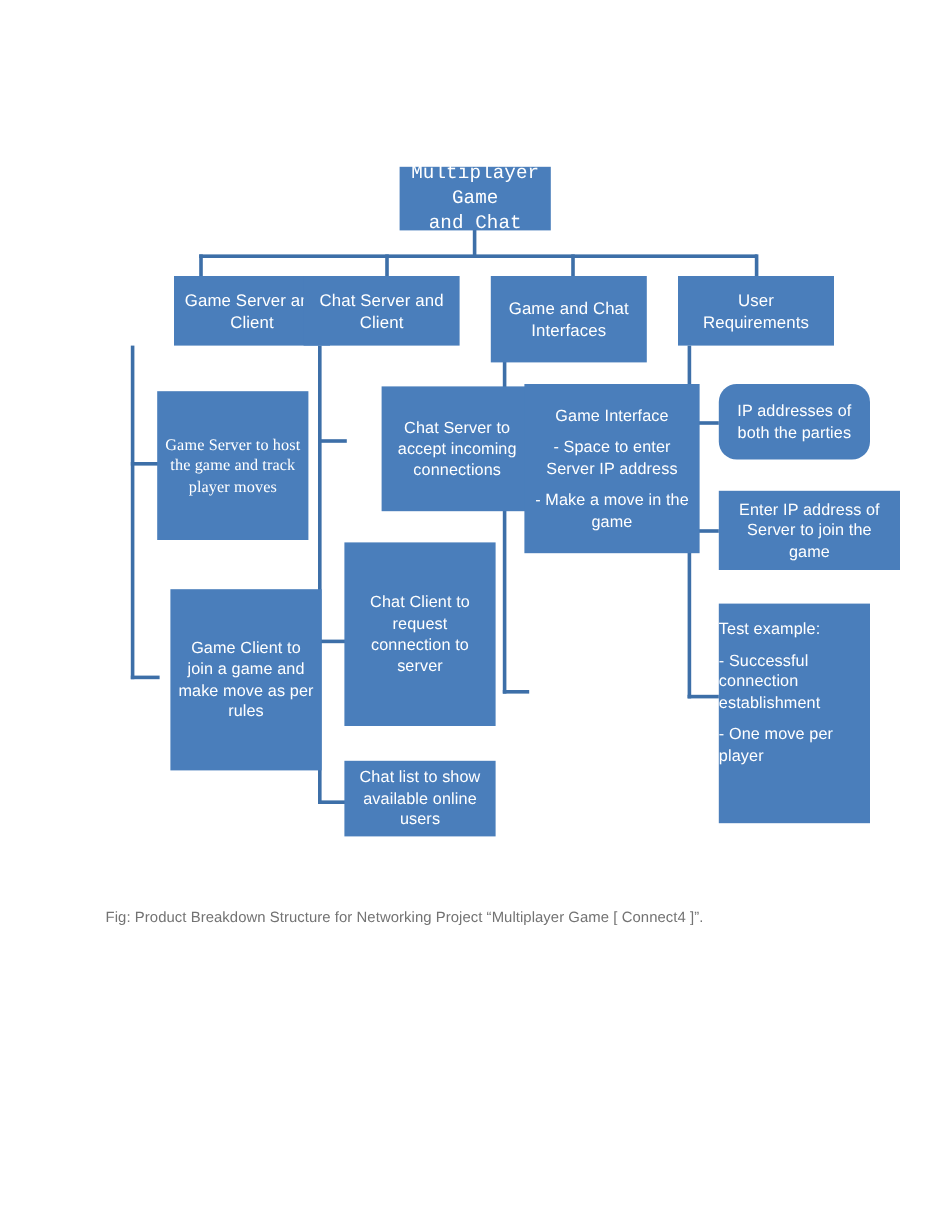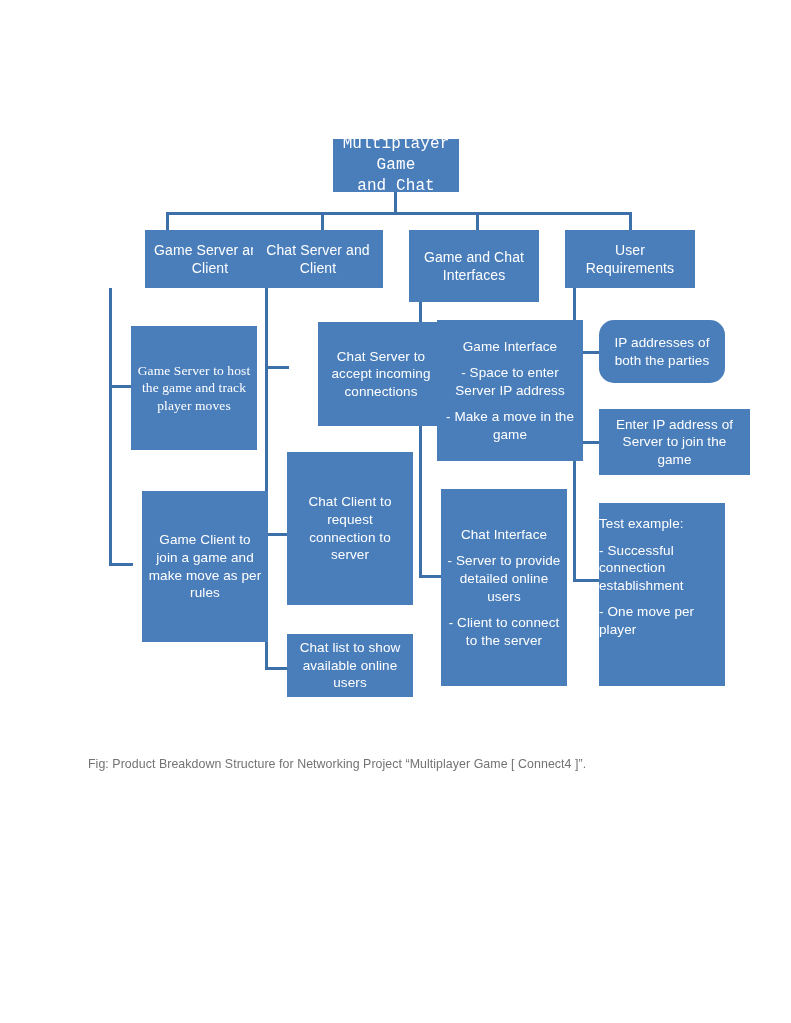--- a/index.html
+++ b/index.html
@@ -147,25 +147,20 @@
   <div class="node t-leaf" style="left:287px; top:634px; width:126px; height:63px;">
     <span class="para">Chat list to show available online users</span>
   </div>
 
   <div class="node t-leaf" style="left:437px; top:320px; width:146px; height:141px;">
     <span class="para">Game Interface</span>
     <span class="para">- Space to enter Server IP address</span>
     <span class="para">- Make a move in the game</span>
   </div>
 
-  <div class="node t-leaf" style="left:441px; top:489px; width:126px; height:197px;">
-    <span class="para">Chat Interface</span>
-    <span class="para">- Server to provide detailed online users</span>
-    <span class="para">- Client to connect to the server</span>
-  </div>
 
   <div class="node t-leaf" style="left:599px; top:320px; width:126px; height:63px;border-radius:15px;">
     <span class="para">IP addresses of both the parties</span>
   </div>
 
   <div class="node t-leaf" style="left:599px; top:409px; width:151px; height:66px;">
     <span class="para">Enter IP address of Server to join the game</span>
   </div>
 
   <div class="node t-leaf" style="left:599px; top:503px; width:126px; height:183px; justify-content:flex-start; align-items:flex-start; text-align:left; padding:12px 0 0 0;">

